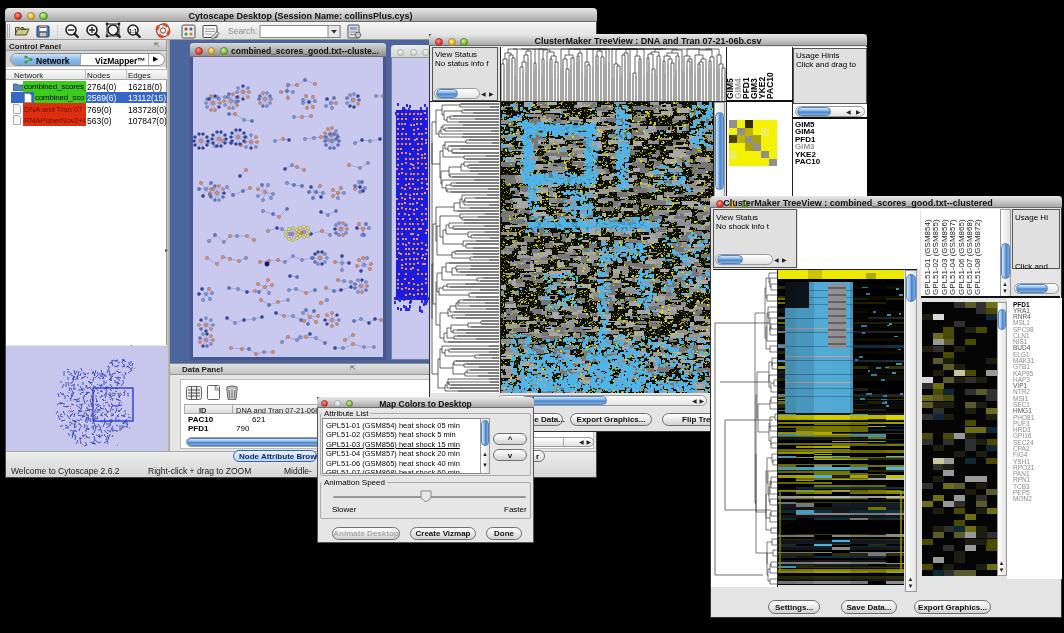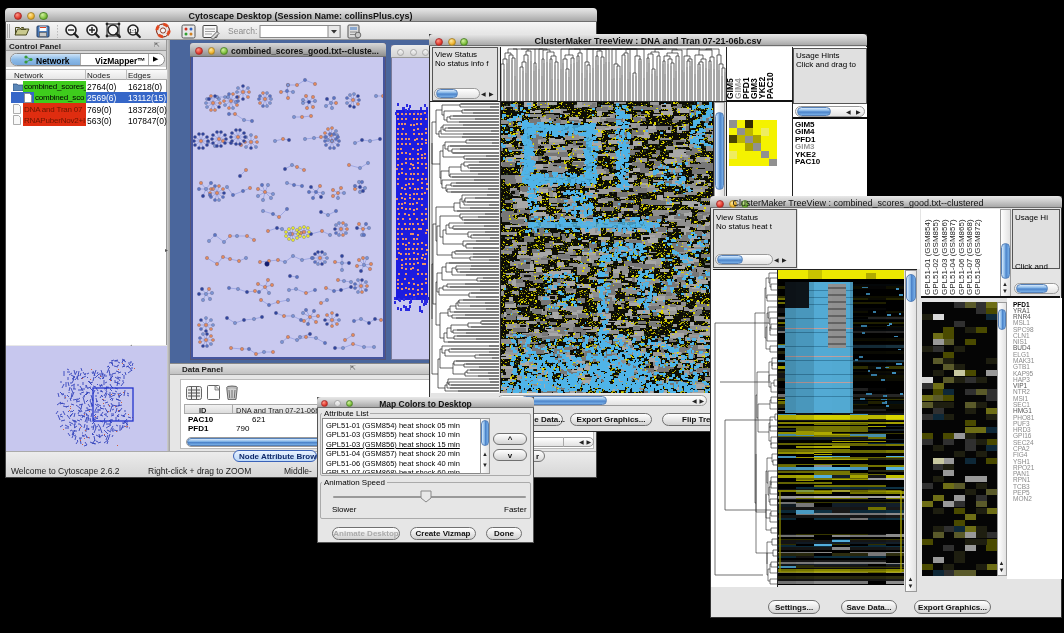--- a/index.html
+++ b/index.html
@@ -287,24 +287,24 @@
 <div class="a" style="left:699.5px;top:396.5px;font-size:6px;color:#222;white-space:nowrap;">▶</div>
 <div class="btn" style="left:449px;top:412.5px;width:62px;height:13px;line-height:12px;">Settings...</div>
 <div class="btn" style="left:519px;top:412.5px;width:44px;height:13px;line-height:12px;">Save Data...</div>
 <div class="btn" style="left:570px;top:412.5px;width:82px;height:13px;line-height:12px;">Export Graphics...</div>
 <div class="btn" style="left:662px;top:412.5px;width:86px;height:13px;line-height:12px;">Flip Tree No</div>
 <div class="a" style="left:710px;top:196px;width:352px;height:422px;background:#e4e4e4;border:1px solid #333;"></div>
 <div class="a tbar" style="left:710px;top:196px;width:352px;height:12px;"></div>
 <span class="lt lr" style="left:716px;top:199.5px;width:8.0px;height:8.0px;"></span>
 <span class="lt ly" style="left:728.6px;top:199.5px;width:8.0px;height:8.0px;"></span>
 <span class="lt lg" style="left:741.2px;top:199.5px;width:8.0px;height:8.0px;"></span>
-<div class="a" style="left:710px;top:197.5px;font-size:9px;color:#111;font-weight:normal;white-space:nowrap;width:296px;text-align:center;">ClusterMaker TreeView : combined_scores_good.txt--clustered</div>
+<div class="a" style="left:710px;top:197.5px;font-size:9px;color:#111;font-weight:bold;white-space:nowrap;width:296px;text-align:center;">ClusterMaker TreeView : combined_scores_good.txt--clustered</div>
 <div class="a" style="left:713px;top:209px;width:84px;height:59px;background:#e0e0e0;border:1px solid #555;"></div>
 <div class="a" style="left:716px;top:213px;font-size:8px;color:#000;white-space:nowrap;">View Status</div>
-<div class="a" style="left:716px;top:222px;font-size:8px;color:#000;white-space:nowrap;">No status heat t</div>
+<div class="a" style="left:716px;top:222px;font-size:8px;color:#000;white-space:nowrap;">No shock info t</div>
 <div class="a" style="left:715px;top:254px;width:58px;height:11px;background:linear-gradient(#fff,#e2e2e2);border:1px solid #9a9a9a;border-radius:6px;"></div>
 <div class="a" style="left:717px;top:255px;width:26px;height:9px;background:linear-gradient(#d8eafc,#79aee4 45%,#4a81c8 55%,#78b0e8);border:1px solid #5580b8;border-radius:5px;"></div>
 <div class="a" style="left:774px;top:255.5px;font-size:6px;color:#222;white-space:nowrap;">◀</div>
 <div class="a" style="left:782px;top:255.5px;font-size:6px;color:#222;white-space:nowrap;">▶</div>
 <div class="a" style="left:798px;top:209px;width:122px;height:60px;background:#fff;"></div>
 <div class="a" style="left:921px;top:209px;width:90px;height:89px;background:#fff;"></div>
 <svg class="a" style="left:918px;top:209px;" width="92" height="89" viewBox="0 0 92 89">
     <g font-size="8" fill="#222">
       <text transform="translate(12.0 86) rotate(-90)">GPL51-01 (GSM854)</text>
       <text transform="translate(20.4 86) rotate(-90)">GPL51-02 (GSM855)</text>
@@ -429,21 +429,21 @@
 <div class="a" style="left:317px;top:397px;width:217px;height:146px;background:#e6e6e6;border:1px solid #555;"></div>
 <div class="a tbar" style="left:317px;top:397px;width:217px;height:11px;"></div>
 <span class="lt lr" style="left:321px;top:399.5px;width:7.2px;height:7.2px;"></span>
 <span class="lt lgr" style="left:333.6px;top:399.5px;width:7.2px;height:7.2px;"></span>
 <span class="lt lg" style="left:346.20000000000005px;top:399.5px;width:7.2px;height:7.2px;"></span>
 <div class="a" style="left:317px;top:398.5px;font-size:8.5px;color:#111;font-weight:bold;white-space:nowrap;width:217px;text-align:center;">Map Colors to Desktop</div>
 <div class="a" style="left:320px;top:413px;width:211px;height:63px;border:1px solid #aaa;border-radius:2px;"></div>
 <div class="a" style="left:322px;top:408.5px;font-size:8px;color:#000;white-space:nowrap;background:#e6e6e6;padding:0 2px;">Attribute List</div>
 <div class="a" style="left:322px;top:418px;width:168px;height:56px;background:#fff;border:1px solid #888;overflow:hidden;">
     <div style="position:absolute;left:3px;top:2.0px;font-size:7.5px;color:#000;white-space:nowrap;">GPL51-01 (GSM854) heat shock 05 min</div>
-    <div style="position:absolute;left:3px;top:11.4px;font-size:7.5px;color:#000;white-space:nowrap;">GPL51-03 (GSM855) heat shock 10 min</div>
+    <div style="position:absolute;left:3px;top:11.4px;font-size:7.5px;color:#000;white-space:nowrap;">GPL51-02 (GSM855) heat shock 5 min</div>
     <div style="position:absolute;left:3px;top:20.8px;font-size:7.5px;color:#000;white-space:nowrap;text-decoration:underline;">GPL51-03 (GSM856) heat shock 15 min</div>
     <div style="position:absolute;left:3px;top:30.200000000000003px;font-size:7.5px;color:#000;white-space:nowrap;">GPL51-04 (GSM857) heat shock 20 min</div>
     <div style="position:absolute;left:3px;top:39.6px;font-size:7.5px;color:#000;white-space:nowrap;">GPL51-06 (GSM865) heat shock 40 min</div>
     <div style="position:absolute;left:3px;top:49.0px;font-size:7.5px;color:#000;white-space:nowrap;">GPL51-07 (GSM868) heat shock 60 min</div>
   </div>
 <div class="a" style="left:480px;top:418px;width:10px;height:56px;background:linear-gradient(90deg,#fff,#e2e2e2);border:1px solid #999;"></div>
 <div class="a" style="left:481px;top:420px;width:8px;height:26px;background:linear-gradient(90deg,#d8eafc,#79aee4 45%,#4a81c8 55%,#78b0e8);border:1px solid #5580b8;border-radius:4px;"></div>
 <div class="a" style="left:482px;top:451px;font-size:6px;color:#222;white-space:nowrap;">▲</div>
 <div class="a" style="left:482px;top:462px;font-size:6px;color:#222;white-space:nowrap;">▼</div>
 <div class="btn" style="left:493px;top:433px;width:34px;height:12px;line-height:11px;">^</div>

